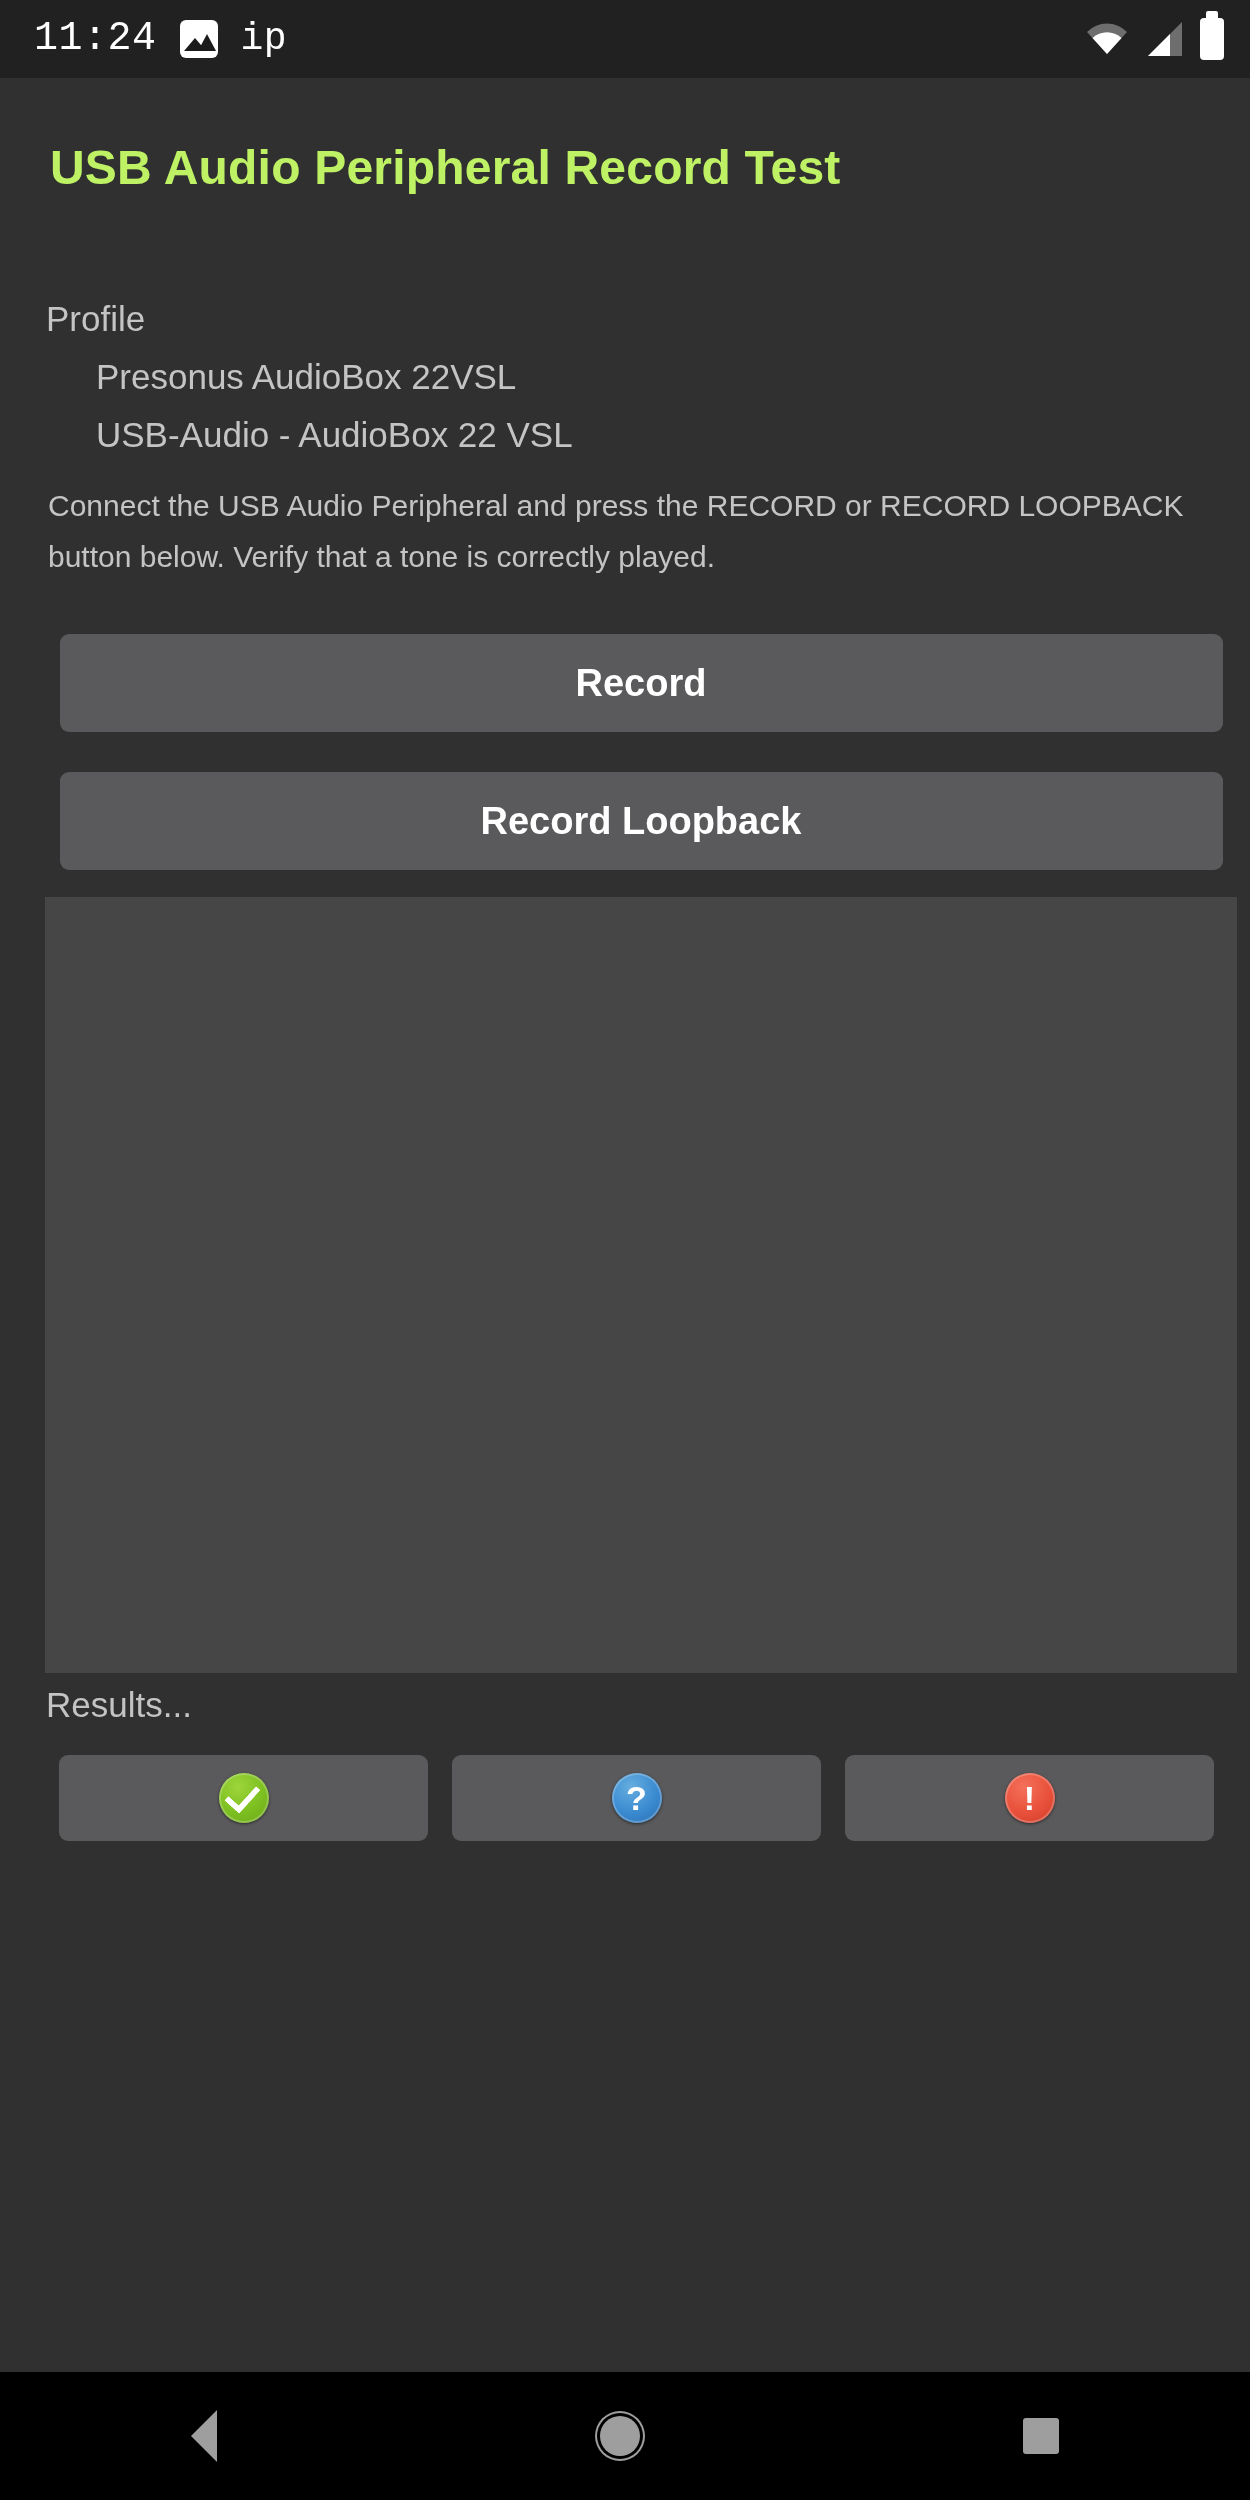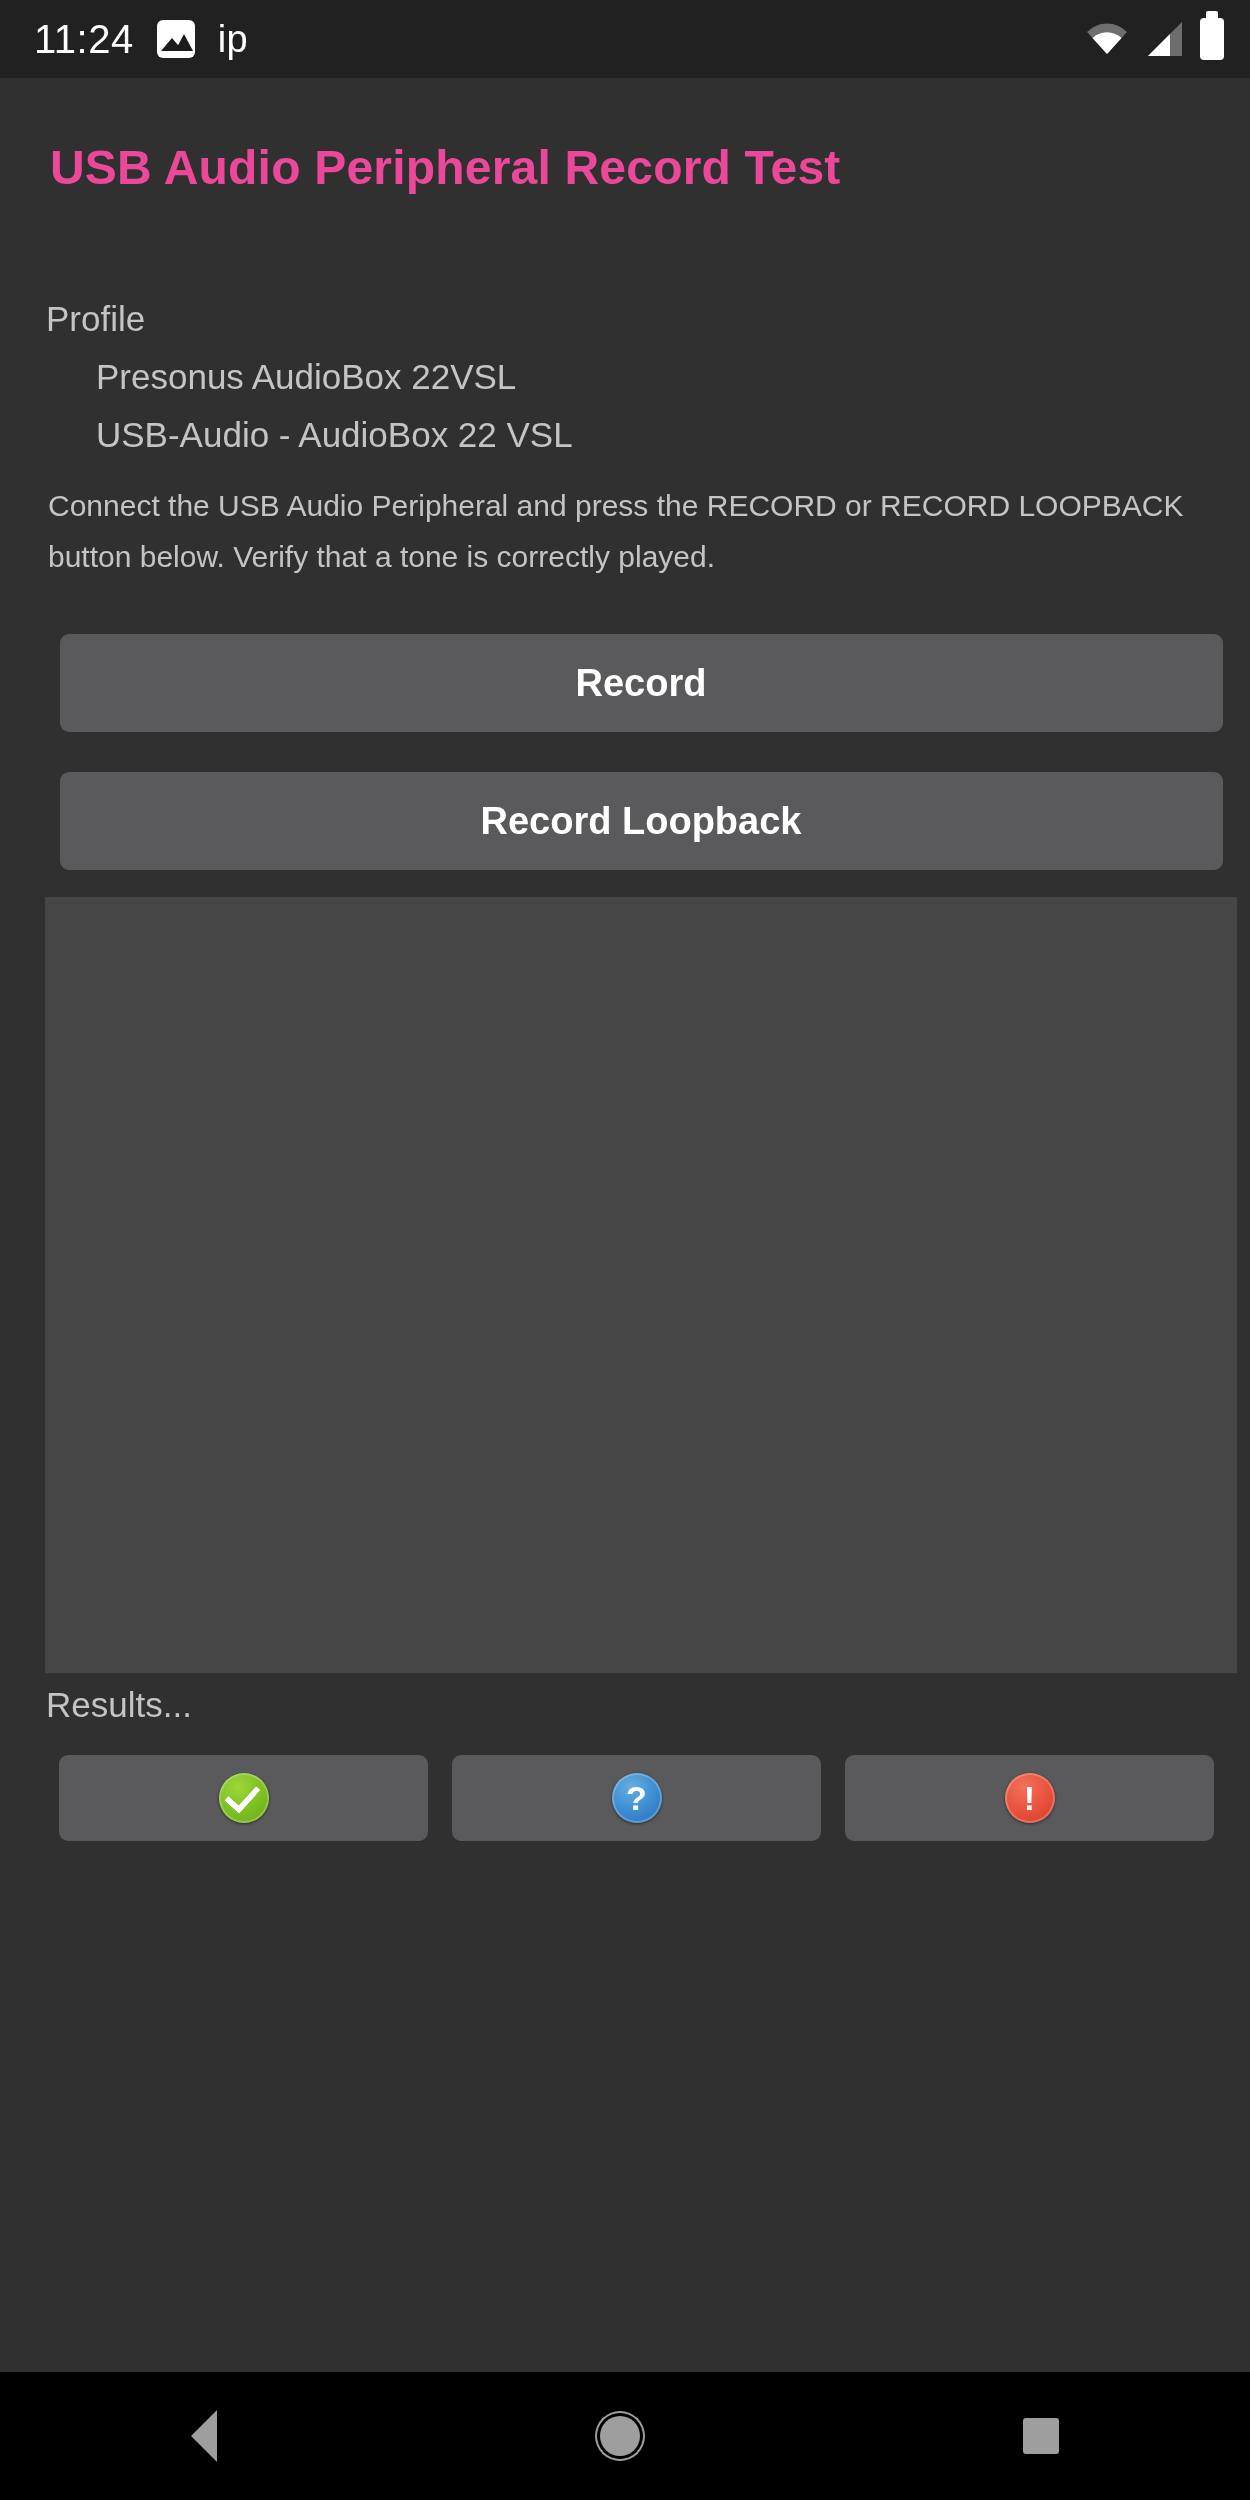--- a/index.html
+++ b/index.html
@@ -33,20 +33,21 @@
     display: flex;
     align-items: center;
     box-sizing: border-box;
     padding: 0 26px 0 34px;
   }
   .status-left {
     display: flex;
     align-items: center;
     gap: 23px;
     flex: 1;
+    font-family: Liberation Mono, monospace;
   }
   .status-clock {
     color: #ffffff;
     font-size: 40px;
     font-weight: 400;
     letter-spacing: 0.5px;
     line-height: 1;
   }
   .photo-icon {
     width: 38px;
@@ -106,21 +107,21 @@
   
   .app-title {
     position: absolute;
     top: 78px; left: 0;
     width: 1250px;
     height: 178px;
     box-sizing: border-box;
     padding: 0 0 0 50px;
     display: flex;
     align-items: center;
-    color: #ec4899;
+    color: #bef264;
     font-size: 48px;
     font-weight: bold;
     letter-spacing: 0.2px;
     background: #303030;
   }
 
   
   .content {
     position: absolute;
     top: 256px; left: 16px;

